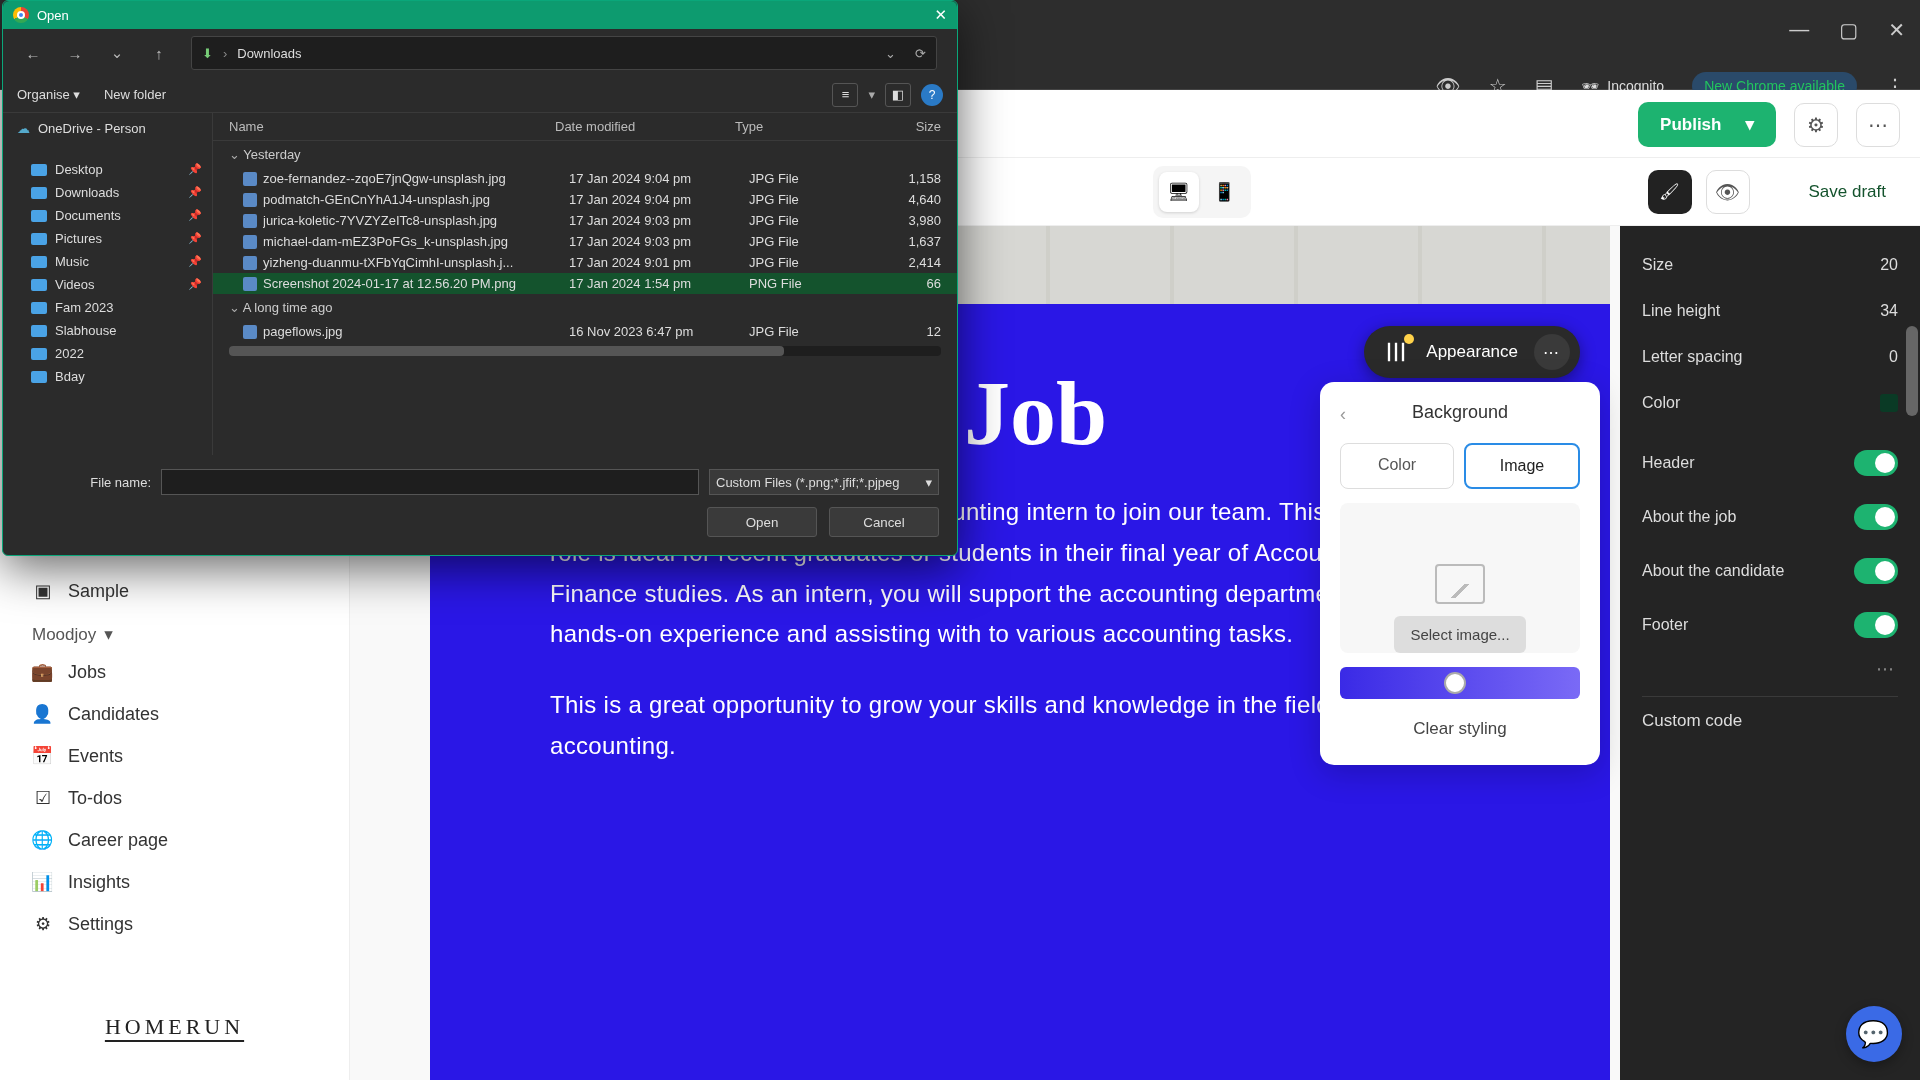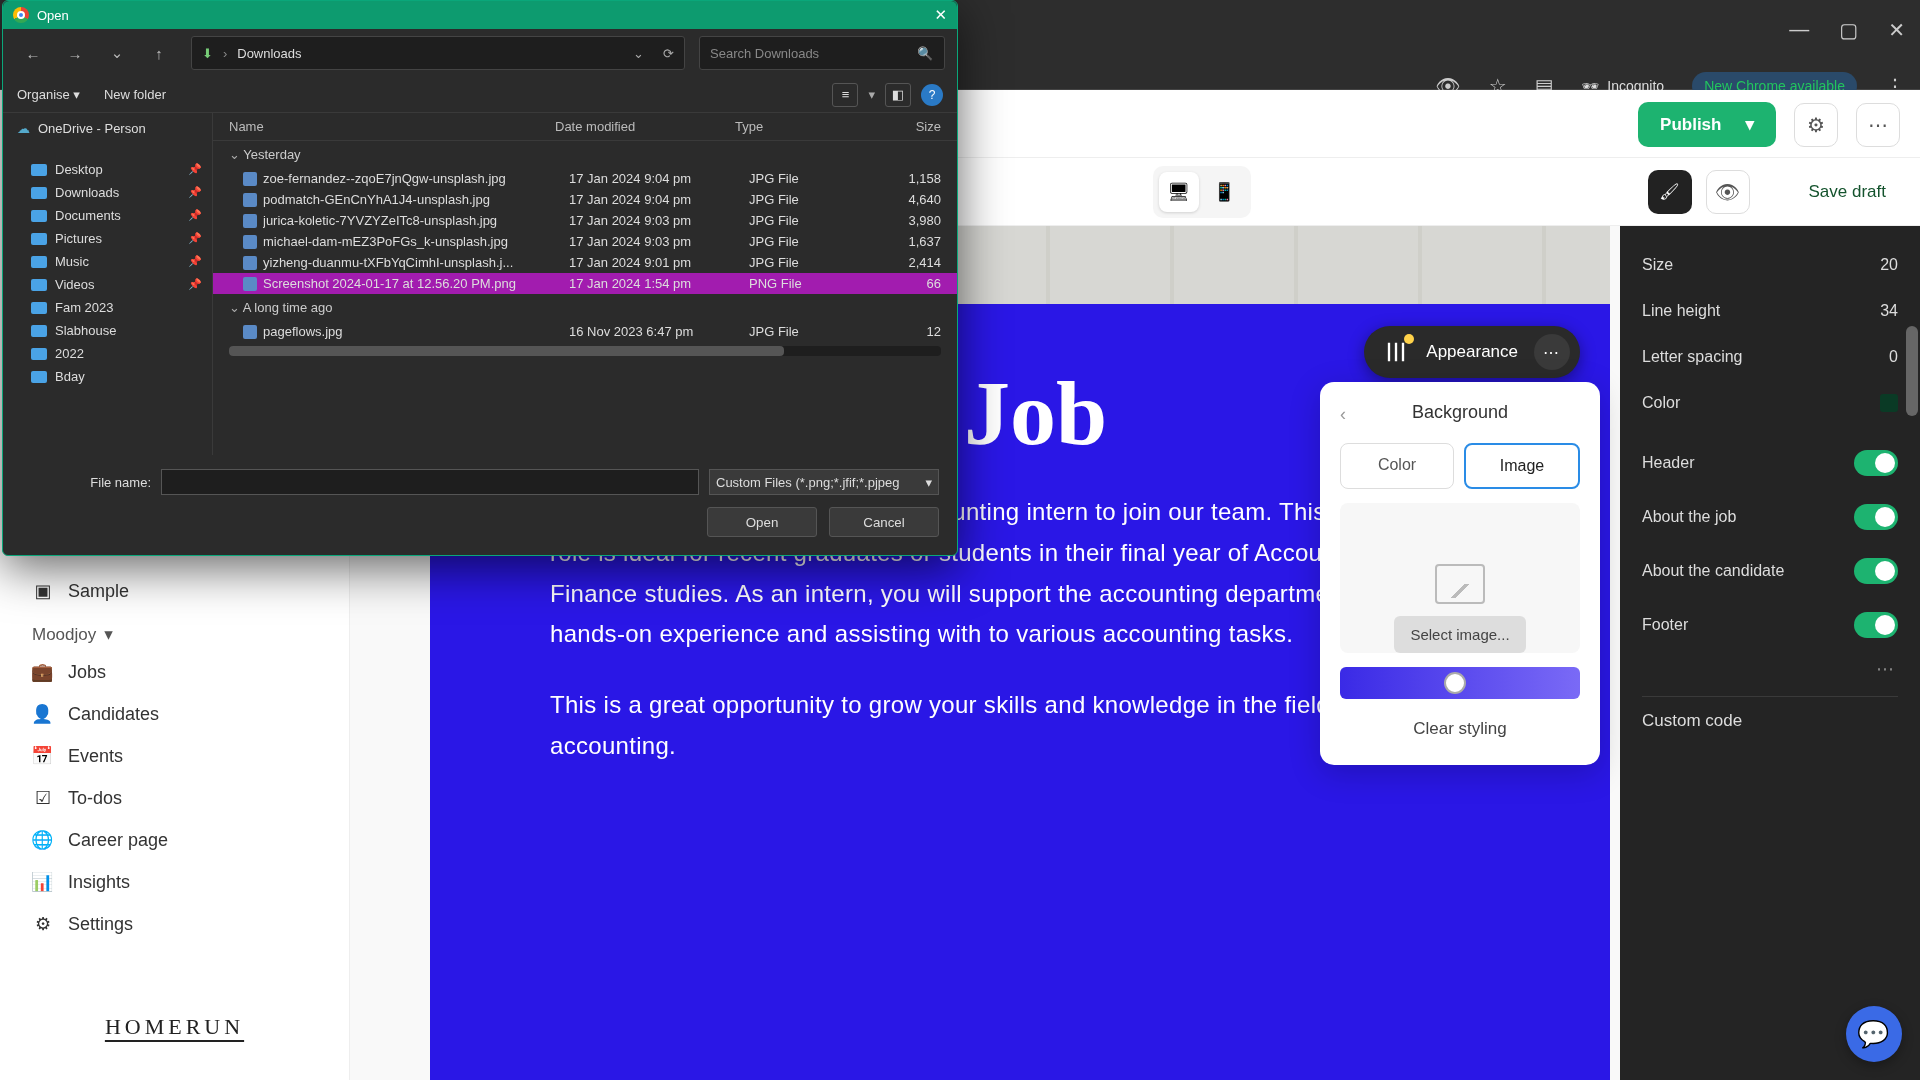--- a/index.html
+++ b/index.html
@@ -112,21 +112,21 @@
 
 .fd-list { flex: 1; overflow: auto; }
 .fd-cols { display: flex; padding: 6px 16px; border-bottom: 1px solid #3a3a3a; color: #bbb; position: sticky; top: 0; background: #2b2b2b; }
 .fd-cols .c-name { flex: 0 0 326px; }
 .fd-cols .c-date { flex: 0 0 180px; }
 .fd-cols .c-type { flex: 0 0 130px; }
 .fd-cols .c-size { flex: 1; text-align: right; }
 .fd-group { padding: 6px 16px; color: #ccc; cursor: pointer; }
 .fd-group::before { content: '⌄ '; color: #aaa; }
 .fd-row { display: flex; padding: 3px 16px 3px 30px; cursor: pointer; align-items: flex-end; }
-.fd-row.selected { background: #a21caf; }
+.fd-row.selected { background: #14532d; }
 .fd-row .file-ico { width: 14px; height: 14px; background: #5a8ac6; margin-right: 6px; border-radius: 2px; }
 .fd-row .c-name { flex: 0 0 306px; white-space: nowrap; overflow: hidden; text-overflow: ellipsis; }
 .fd-row .c-date { flex: 0 0 180px; }
 .fd-row .c-type { flex: 0 0 130px; }
 .fd-row .c-size { flex: 1; text-align: right; }
 .fd-hscroll { height: 10px; background: #1e1e1e; margin: 4px 16px 0; border-radius: 4px; position: relative; }
 .fd-hscroll::after { content:''; position:absolute; left:0; width: 78%; top:0; bottom:0; background:#555; border-radius:4px; }
 
 .fd-footer { padding: 14px 18px 18px; display: flex; flex-direction: column; gap: 12px; }
 .fd-filename-row { display: flex; align-items: center; gap: 10px; }
@@ -349,24 +349,20 @@
     <span class="nbtn">→</span>
     <span class="nbtn">⌄</span>
     <span class="nbtn">↑</span>
     <div class="fd-path">
       <span class="dl-ico">⬇</span>
       <span style="color:#888">›</span>
       <span>Downloads</span>
       <span class="chev">⌄</span>
       <span class="refresh">⟳</span>
     </div>
-    <div class="fd-search">
-      <span>Search Downloads</span>
-      <span class="mag">🔍</span>
-    </div>
   </div>
   <div class="fd-toolbar">
     <div class="fd-toolbar-left">
       <span>Organise ▾</span>
       <span>New folder</span>
     </div>
     <div class="fd-toolbar-right">
       <span class="view-btn">≡</span>
       <span style="color:#aaa">▾</span>
       <span class="view-btn">◧</span>

